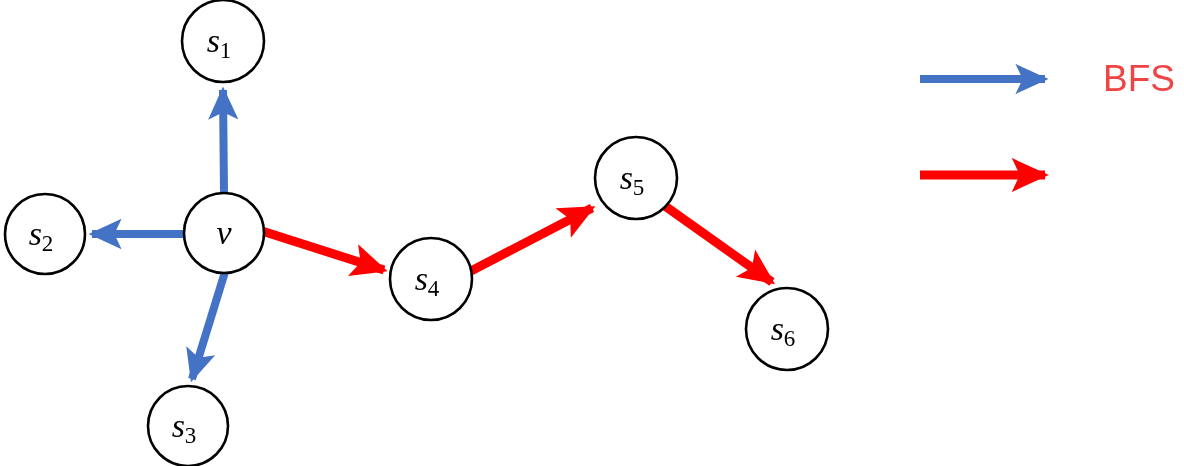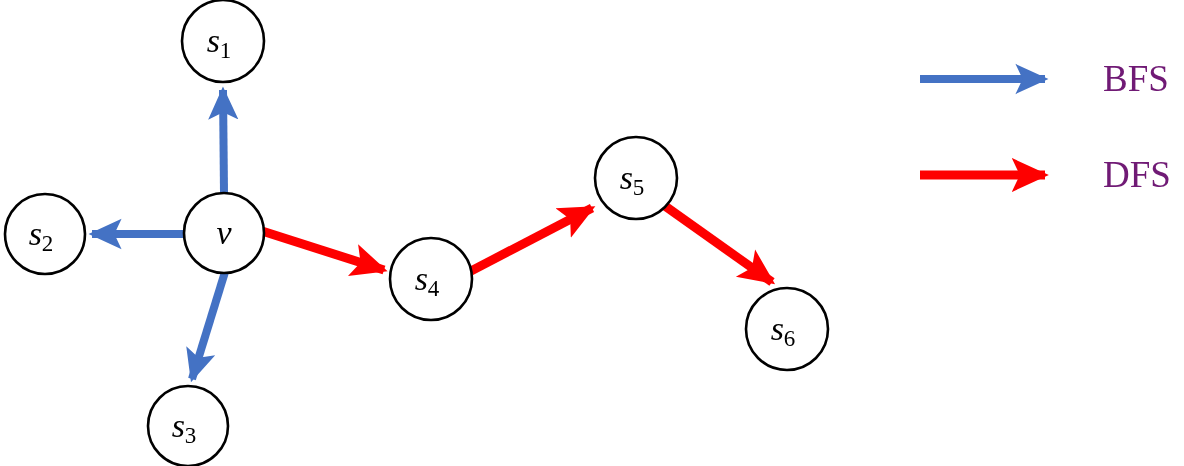--- a/index.html
+++ b/index.html
@@ -45,23 +45,23 @@
     stroke-linecap: butt;
   }
   .edge-bfs {
     stroke-width: 8;
   }
   .edge-dfs {
     stroke-width: 9;
   }
   .legend-label {
     position: absolute;
-    font-family: Liberation Serif, serif;
+    font-family: Liberation Sans, sans-serif;
     font-size: 37px;
-    color: #701a75;
+    color: #ef4444;
     line-height: 1;
     white-space: nowrap;
   }
   #legend-bfs-label { left: 1103px; top: 60px; }
   #legend-dfs-label { left: 1103px; top: 156px; }
 </style>
 </head>
 <body>
 
 <div id="canvas">
@@ -136,15 +136,14 @@
       </g>
     </g>
 
     <g>
       <line class="edge-line edge-bfs" x1="920" y1="79" x2="1045" y2="79" stroke="#4472C4" marker-end="url(#arrow-legend-bfs)"></line>
       <line class="edge-line edge-dfs" x1="920" y1="175" x2="1045" y2="175" stroke="#FE0000" marker-end="url(#arrow-legend-dfs)"></line>
     </g>
   </svg>
 
   <div class="legend-label" id="legend-bfs-label">BFS</div>
-  <div class="legend-label" id="legend-dfs-label">DFS</div>
 
 </div>
 
 </body></html>

